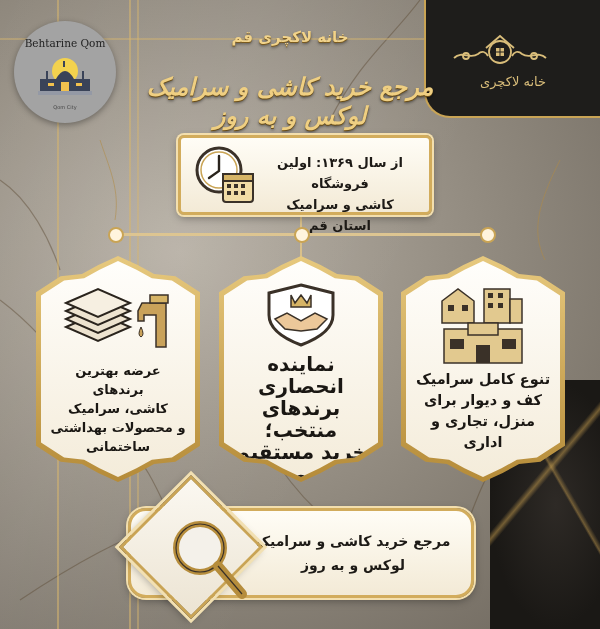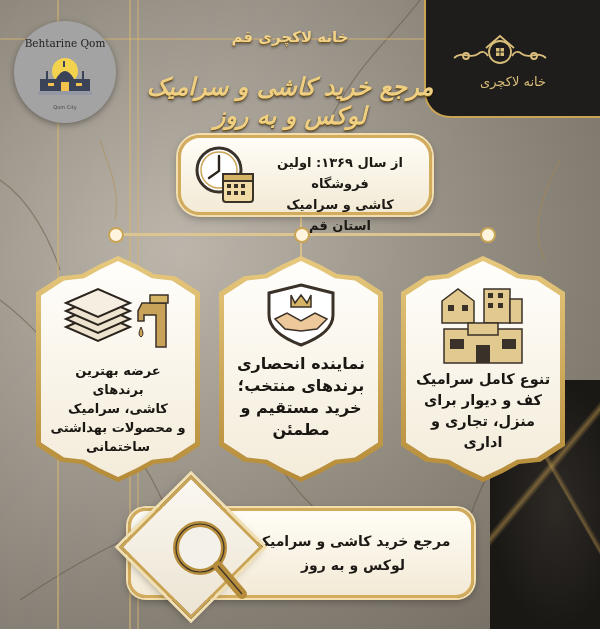--- a/index.html
+++ b/index.html
@@ -34,37 +34,37 @@
   .logo-right .name{position:absolute;left:0;right:0;top:74px;text-align:center;color:#d9bd7a;font-size:13px;letter-spacing:2px;direction:rtl;}
 
   
   .title{position:absolute;left:180px;top:28px;width:220px;text-align:center;direction:rtl;
     font-size:15px;font-weight:bold;color:#f1d38b;text-shadow:0 1px 0 #7a5a1e,0 2px 3px rgba(0,0,0,0.5);}
   .subtitle{position:absolute;left:130px;top:72px;width:320px;text-align:center;direction:rtl;
     font-family:"DejaVu Serif",serif;font-style:italic;font-size:24px;font-weight:bold;color:#efcf82;
     text-shadow:0 1px 0 #6b4e18,0 2px 3px rgba(0,0,0,0.5);}
 
   
-  .badge-top{position:absolute;left:178px;top:135px;width:248px;height:74px;border-radius:22px;
+  .badge-top{position:absolute;left:178px;top:135px;width:248px;height:74px;border-radius:6px;
     background:linear-gradient(#fffdf6,#f3ead6);border:3px solid #d2ac5c;box-shadow:0 0 0 2px #f3dfae,0 3px 8px rgba(0,0,0,0.35);}
   .badge-top .txt{position:absolute;right:14px;top:14px;width:150px;direction:rtl;text-align:center;font-size:13px;line-height:21px;color:#1d1a16;font-weight:bold;}
   .badge-top svg{position:absolute;left:12px;top:6px;}
   .connector{position:absolute;left:300px;top:212px;width:2px;height:52px;background:#d9c08a;}
   .hline{position:absolute;left:116px;top:233px;width:370px;height:3px;background:#ddc591;}
   .dot{position:absolute;width:12px;height:12px;border-radius:50%;background:#fff4de;border:2px solid #c9a455;top:227px;}
   .card-wrap{position:absolute;top:256px;width:164px;height:226px;
     clip-path:polygon(50% 0%,62% 4%,72% 8%,85% 9%,100% 16%,100% 84%,85% 91%,72% 92%,62% 96%,50% 100%,38% 96%,28% 92%,15% 91%,0% 84%,0% 16%,15% 9%,28% 8%,38% 4%);
     background:linear-gradient(#e7c97e,#b58b38);}
   .card-inner{position:absolute;inset:5px;background:linear-gradient(#fffefb,#f4ecda);
     clip-path:polygon(50% 0%,62% 4%,72% 8%,85% 9%,100% 16%,100% 84%,85% 91%,72% 92%,62% 96%,50% 100%,38% 96%,28% 92%,15% 91%,0% 84%,0% 16%,15% 9%,28% 8%,38% 4%);}
   .card-inner .icon{position:absolute;left:0;right:0;top:22px;text-align:center;}
   .card-inner .txt{position:absolute;left:8px;right:8px;direction:rtl;text-align:center;color:#1a1713;font-weight:bold;}
   #c1{left:36px;} #c2{left:219px;} #c3{left:401px;}
   #c1 .txt{top:100px;font-size:13px;line-height:19px;}
-  #c2 .txt{top:92px;font-size:16px;line-height:22px;}
+  #c2 .txt{top:92px;font-size:20px;line-height:22px;}
   #c3 .txt{top:108px;font-size:14.5px;line-height:21px;}
 
   
   .badge-bottom{position:absolute;left:128px;top:508px;width:340px;height:84px;border-radius:18px;
     background:linear-gradient(#fffdf6,#f3ead6);border:3px solid #d2ac5c;box-shadow:0 0 0 2px #f3dfae,0 3px 8px rgba(0,0,0,0.35);}
   .badge-bottom .txt{position:absolute;right:18px;top:18px;width:200px;direction:rtl;text-align:center;font-size:14px;line-height:24px;color:#1d1a16;font-weight:bold;}
   .diamond{position:absolute;left:140px;top:496px;width:96px;height:96px;transform:rotate(45deg);
     background:linear-gradient(135deg,#fbf8f1,#ece4d3);border:3px solid #c9a455;box-shadow:0 0 0 3px #f2e0b2,0 3px 8px rgba(0,0,0,0.35);}
   .mag{position:absolute;left:160px;top:510px;}
 </style>

